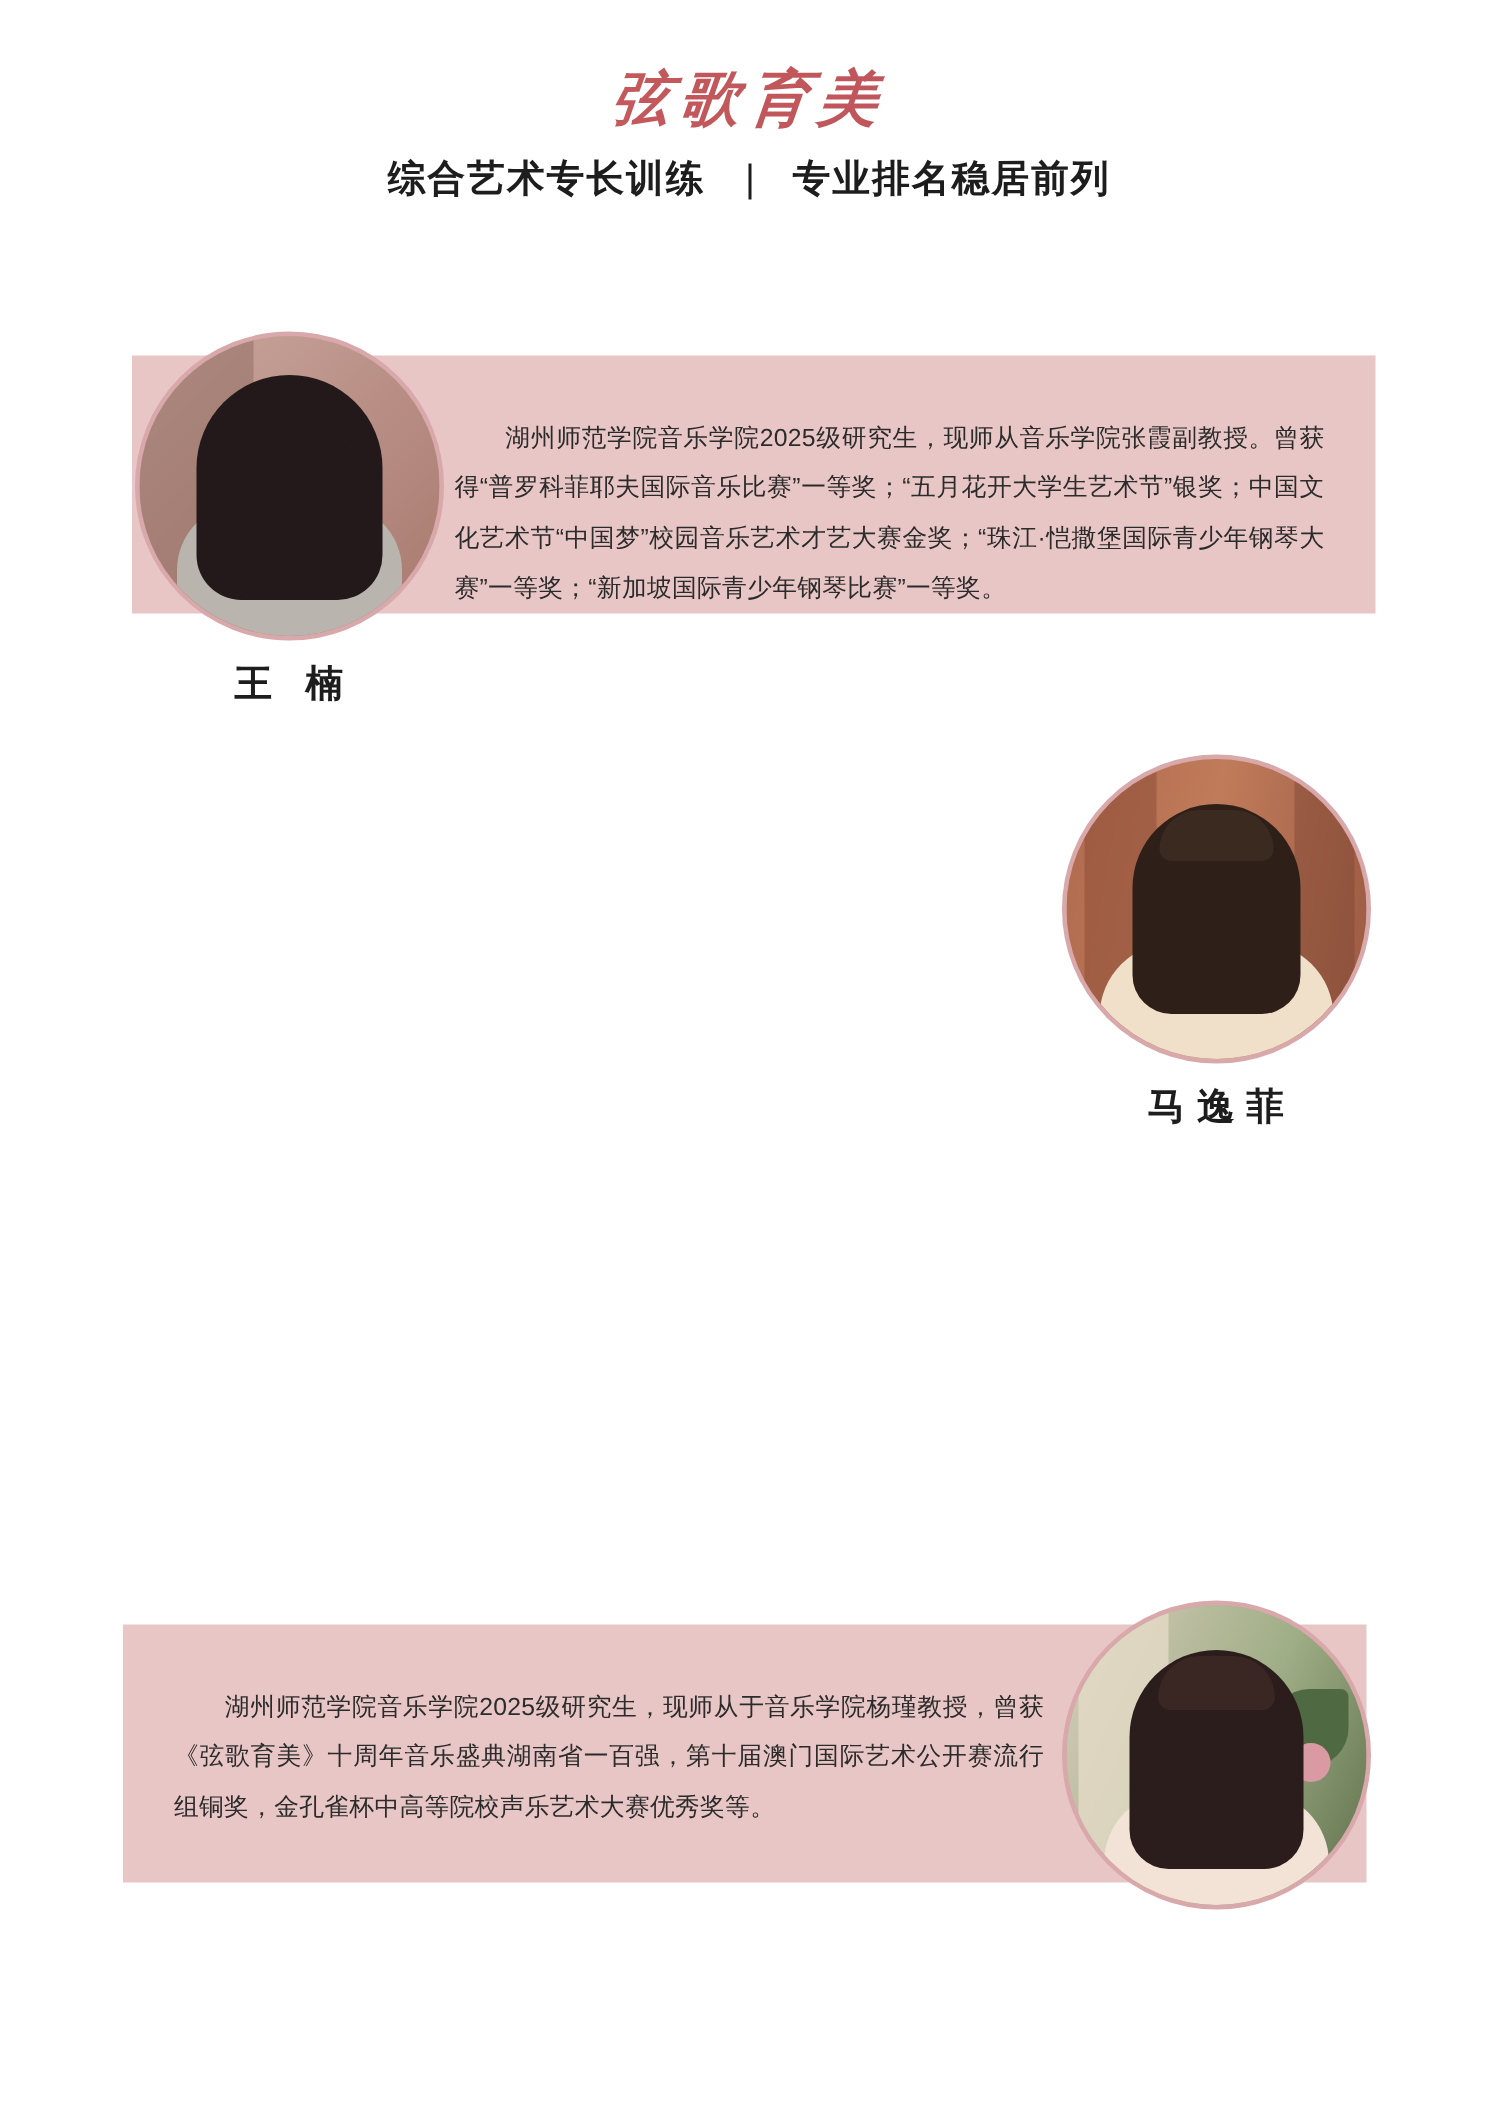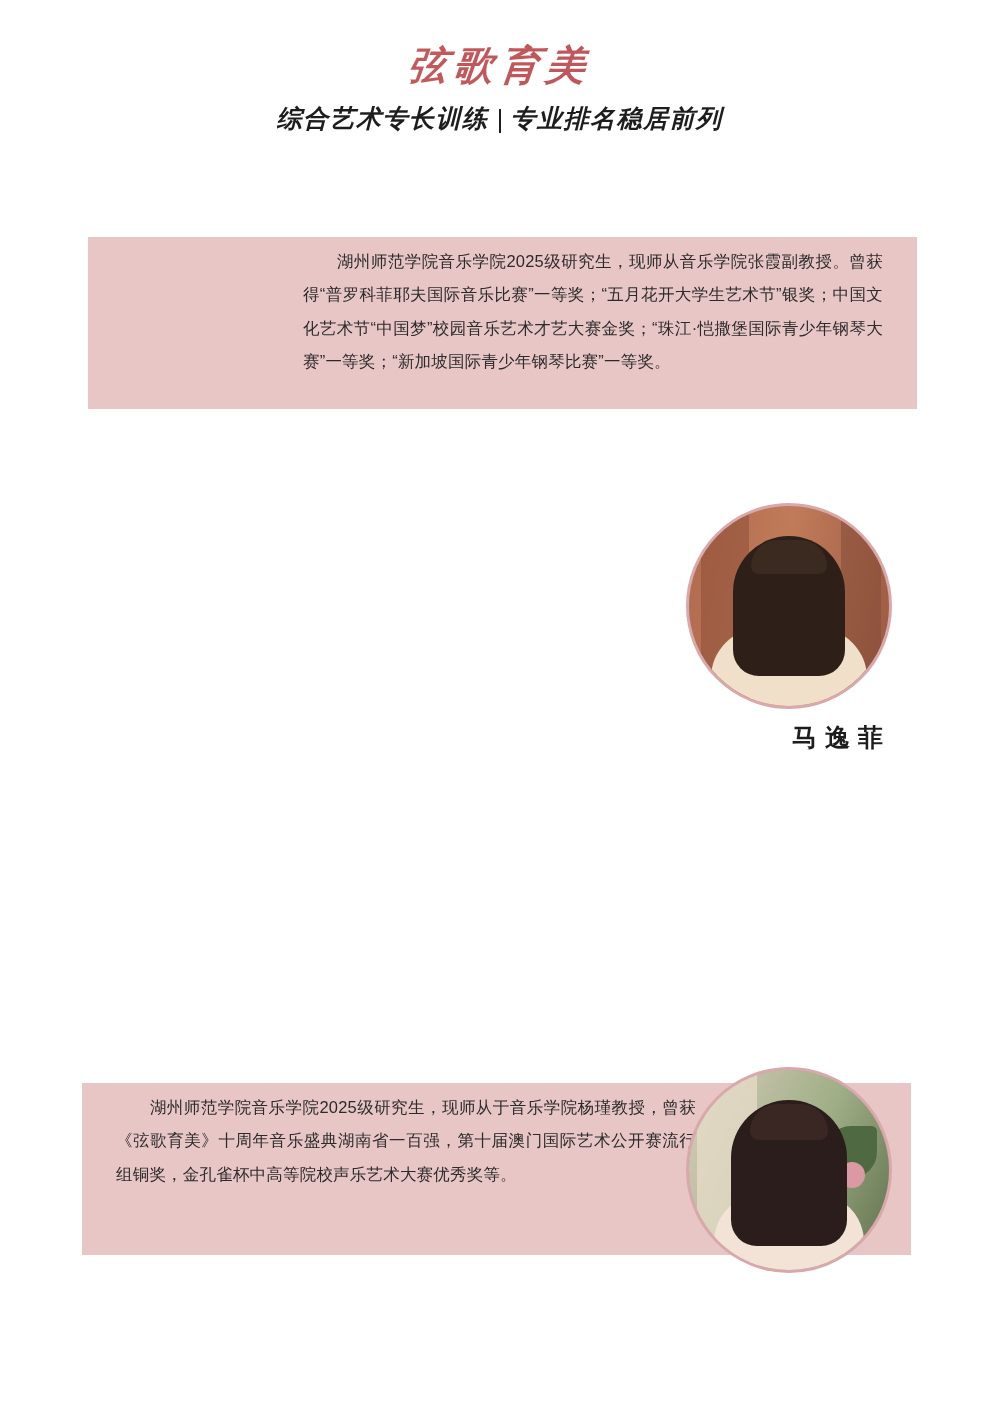--- a/index.html
+++ b/index.html
@@ -36,22 +36,21 @@
     transform: skewX(-6deg);
   }
   .subtitle-row {
     font-size: 25px;
     font-weight: 700;
     color: #1d1d1d;
     letter-spacing: 1.5px;
     display: flex;
     justify-content: center;
     align-items: center;
-    gap: 10px;
-    font-style: italic;
+    gap: 28px;
   }
   .subtitle-divider {
     display: inline-block;
     width: 2px;
     height: 24px;
     background: #1d1d1d;
     transform: translateY(2px);
   }
 
   
@@ -63,21 +62,21 @@
     position: relative;
     height: 248px;
     margin-bottom: 34px;
   }
   .card {
     position: absolute;
     top: 16px;
     background: #e9c6c6;
     height: 172px;
     box-sizing: border-box;
-    padding: 8px 34px;
+    padding: 39px 34px;
   }
   .profile.left-photo .card {
     left: 88px;
     right: 82px;
     padding-left: 215px;
   }
   .profile.right-photo .card {
     left: 82px;
     right: 88px;
     padding-right: 215px;
@@ -90,21 +89,21 @@
     text-align: justify;
     white-space: pre-line;
   }
   .photo-wrap {
     position: absolute;
     top: 0;
     width: 205px;
     text-align: center;
   }
   .profile.left-photo .photo-wrap { left: 90px; }
-  .profile.right-photo .photo-wrap { right: 108px; text-align: right; }
+  .profile.right-photo .photo-wrap { right: 86px; }
 
   .photo {
     width: 200px;
     height: 200px;
     border-radius: 50%;
     border: 3px solid #d9a8aa;
     overflow: hidden;
     position: relative;
     margin: 0 auto;
     background: #c9a3a0;
@@ -166,20 +165,34 @@
     <span class="subtitle-divider"></span>
     <span>专业排名稳居前列</span>
   </div>
 </div>
 
 <div class="profiles">
 
   <div class="profile left-photo">
     <div class="card">
       <div class="bio">　　湖州师范学院音乐学院2025级研究生，现师从音乐学院张霞副教授。曾获得“普罗科菲耶夫国际音乐比赛”一等奖；“五月花开大学生艺术节”银奖；中国文化艺术节“中国梦”校园音乐艺术才艺大赛金奖；“珠江·恺撒堡国际青少年钢琴大赛”一等奖；“新加坡国际青少年钢琴比赛”一等奖。</div>
+    </div>
+    <div class="photo-wrap">
+      <div class="photo">
+        <div class="scene">
+          <div class="p1-bg"></div>
+            <div class="p1-wall"></div>
+          <div class="p1-body"></div>
+            <div class="p1-collar"></div>
+          <div class="p1-face"></div>
+            <div class="p1-hair"></div>
+            <div class="p1-hair-front"></div>
+        </div>
+      </div>
+      <div class="name">王 楠</div>
     </div>
   </div>
 
   <div class="profile right-photo">
     <div class="photo-wrap">
       <div class="photo">
         <div class="scene">
           <div class="p2-bg"></div>
             <div class="p2-panel"></div>
             <div class="p2-panel2"></div>

